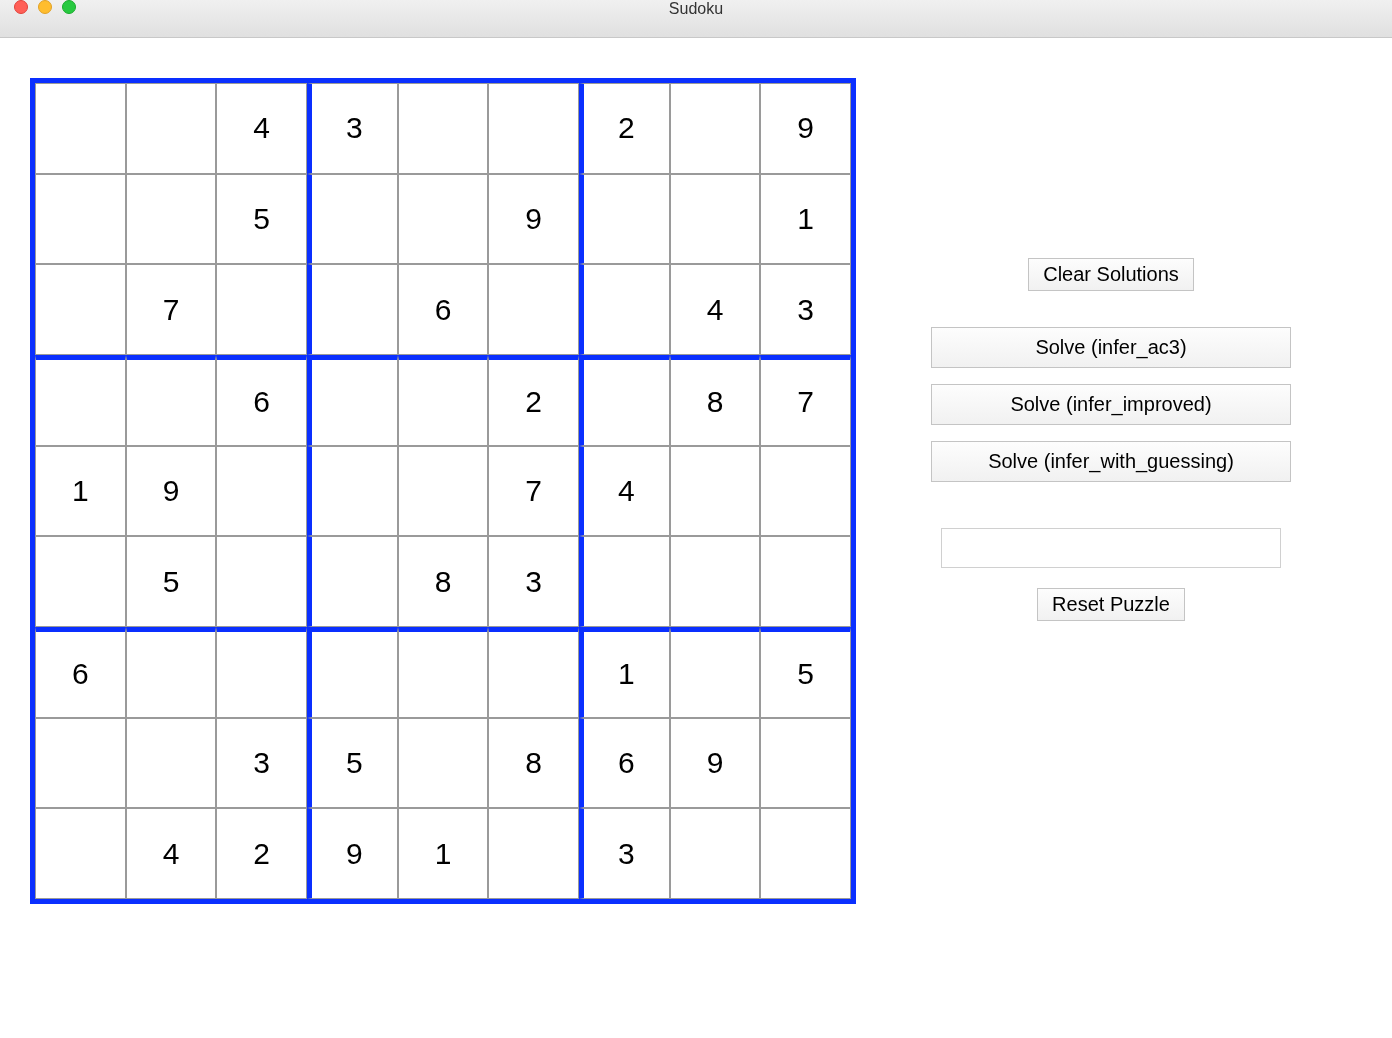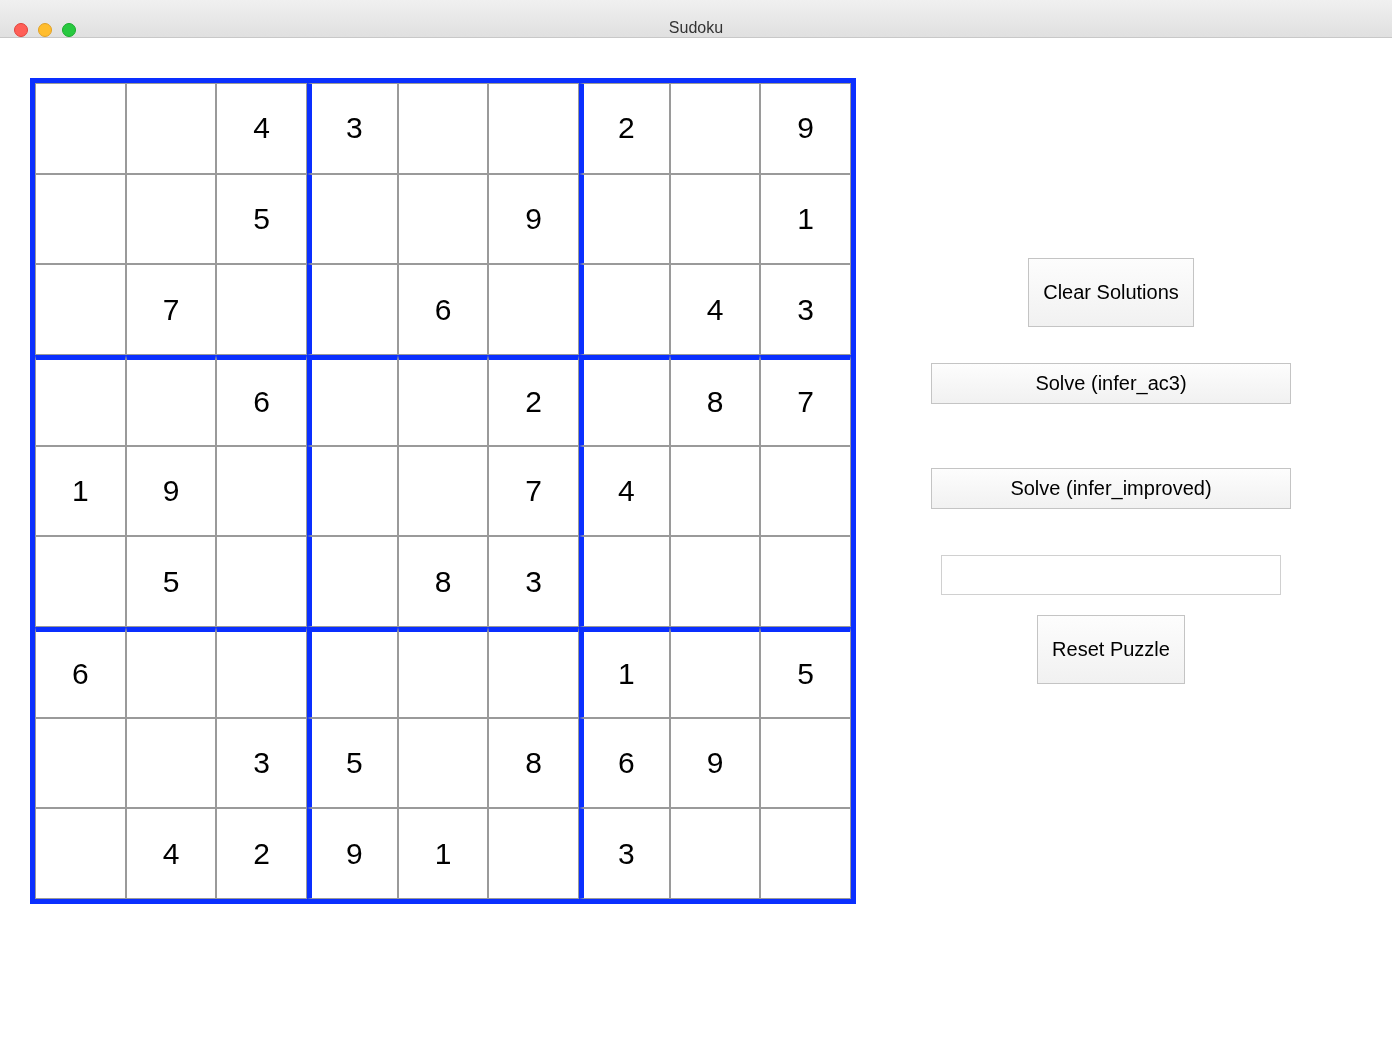--- a/index.html
+++ b/index.html
@@ -8,21 +8,21 @@
       background: #ffffff;
       width: 1392px;
       height: 1038px;
       overflow: hidden;
     }
     .titlebar {
       height: 38px;
       background: linear-gradient(#f0f0f0, #e0e0e0);
       border-bottom: 1px solid #c8c8c8;
       display: flex;
-      align-items: flex-end;
+      align-items: flex-start;
       position: relative;
     }
     .traffic-lights {
       display: flex;
       gap: 10px;
       margin-left: 14px;
     }
     .traffic-light {
       width: 14px;
       height: 14px;
@@ -69,26 +69,26 @@
       padding-top: 180px;
       width: 370px;
       display: flex;
       flex-direction: column;
       align-items: center;
     }
     .btn {
       background: linear-gradient(#fdfdfd, #f1f1f1);
       border: 1px solid #c4c4c4;
       font-size: 20px;
-      padding: 22px 14px;
+      padding: 4px 14px;
       cursor: pointer;
       margin-bottom: 24px;
       font-family: inherit;
     }
-    .btn-wide { width: 360px; margin-bottom: 16px; padding: 8px 0; margin-top: 48px; }
+    .btn-wide { width: 360px; margin-bottom: 16px; padding: 8px 0; }
     .gap-top { margin-top: 12px; }
     .text-input {
       width: 340px;
       height: 40px;
       border: 1px solid #d0d0d0;
       background: #fff;
       font-size: 18px;
       padding: 4px 8px;
       margin-top: 30px;
       margin-bottom: 20px;
@@ -188,16 +188,17 @@
       <div class="cell"></div>
       <div class="cell bl">3</div>
       <div class="cell"></div>
       <div class="cell"></div>
     </div>
 
   <div class="side">
     <button class="btn">Clear Solutions</button>
     <button class="btn btn-wide gap-top">Solve (infer_ac3)</button>
     <button class="btn btn-wide">Solve (infer_improved)</button>
+    <button class="btn btn-wide">Solve (infer_with_guessing)</button>
     <input type="text" class="text-input" value="" style="">
     <button class="btn">Reset Puzzle</button>
   </div>
 </div>
 
 </body></html>

